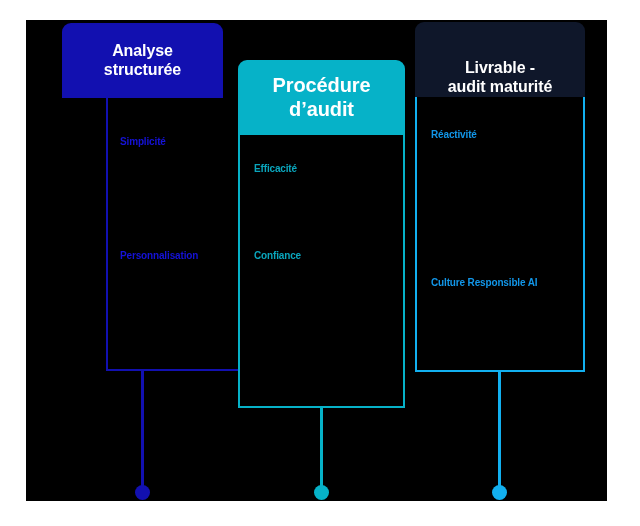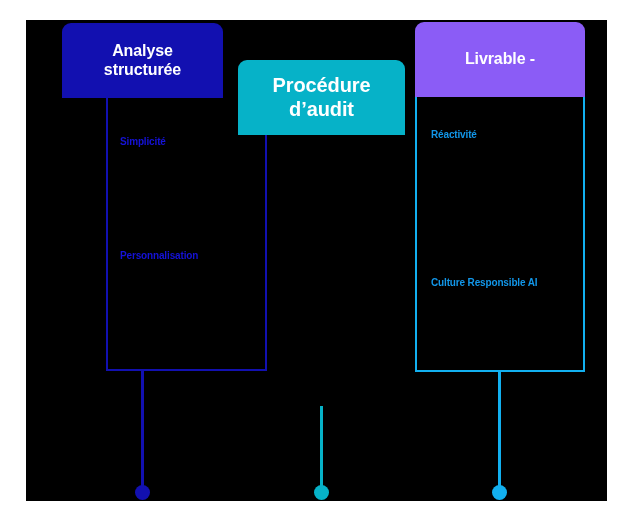--- a/index.html
+++ b/index.html
@@ -78,21 +78,21 @@
   #card1 .item { color: #1512d8; left: 12px; }
 
   
   #card2 { left: 238px; top: 60px; width: 167px; height: 348px; }
   #card2 .card-head { height: 75px; background: #06b2c8; font-size: 20px; }
   #card2 .card-body { top: 75px; height: 273px; border-color: #06b2c8; border-width: 2px; }
   #card2 .item { color: #0aa6bd; left: 14px; }
 
   
   #card3 { left: 415px; top: 22px; width: 170px; height: 350px; }
-  #card3 .card-head { height: 75px; background: #8b5cf6; font-size: 16px; }
+  #card3 .card-head { height: 75px; background: #0f172a; font-size: 16px; align-items: flex-end; }
   #card3 .card-body { top: 75px; height: 275px; border-color: #12b0f0; border-width: 2px; }
   #card3 .item { color: #1296e8; left: 14px; }
 
   
   .stem {
     position: absolute;
     width: 3px;
   }
   .dot {
     position: absolute;
@@ -130,26 +130,31 @@
     </div>
   </div>
 
   <div class="card" id="card2">
     <div class="card-head">
       <span>
         <span>Procédure</span><br>
         <span>d’audit</span>
       </span>
     </div>
+    <div class="card-body">
+      <div class="item" style="top:28px">Efficacité</div>
+      <div class="item" style="top:115px">Confiance</div>
+    </div>
   </div>
 
   <div class="card" id="card3">
     <div class="card-head">
       <span>
         <span>Livrable -</span><br>
+        <span>audit maturité</span>
       </span>
     </div>
     <div class="card-body">
       <div class="item" style="top:32px">Réactivité</div>
       <div class="item" style="top:180px; width:135px">Culture Responsible AI</div>
     </div>
   </div>
 
   <div class="stem" id="stem1"></div>
   <div class="dot" id="dot1"></div>

